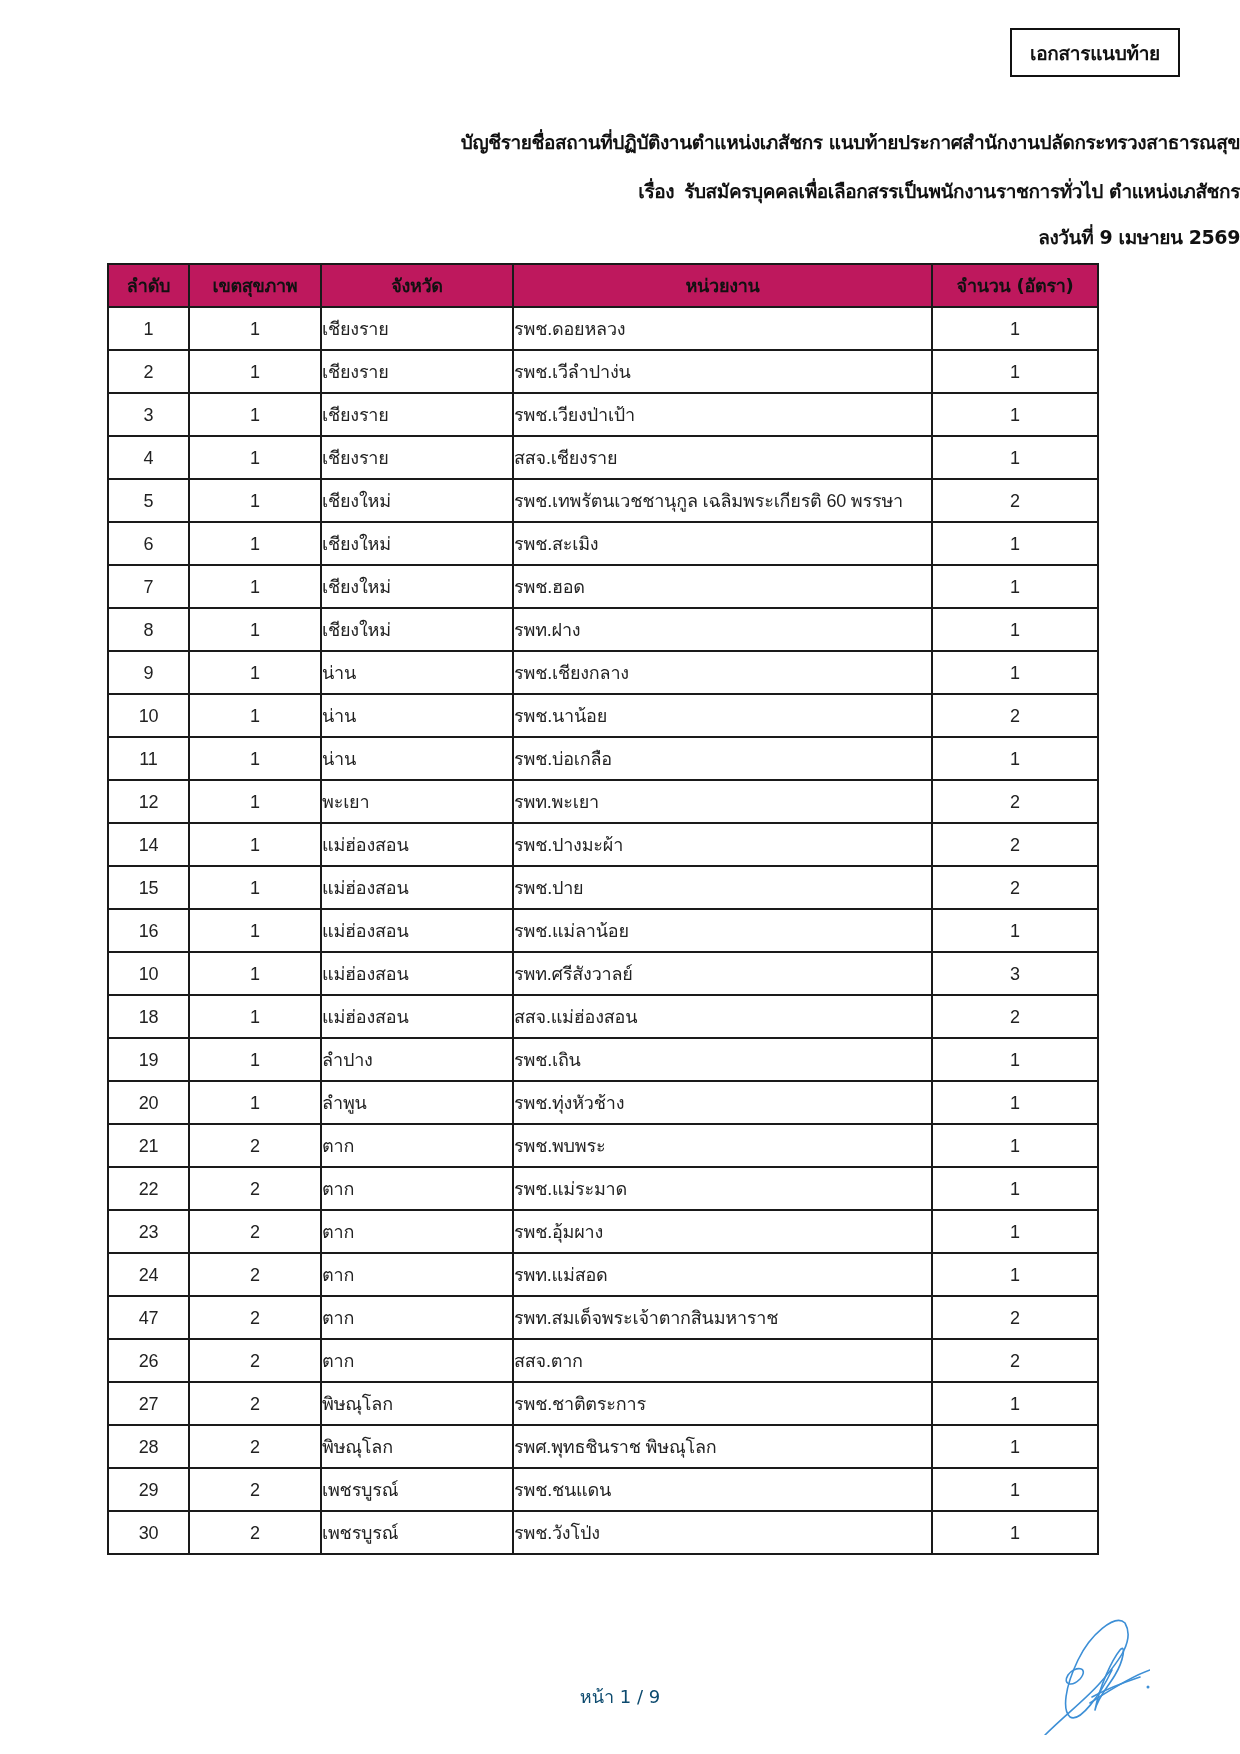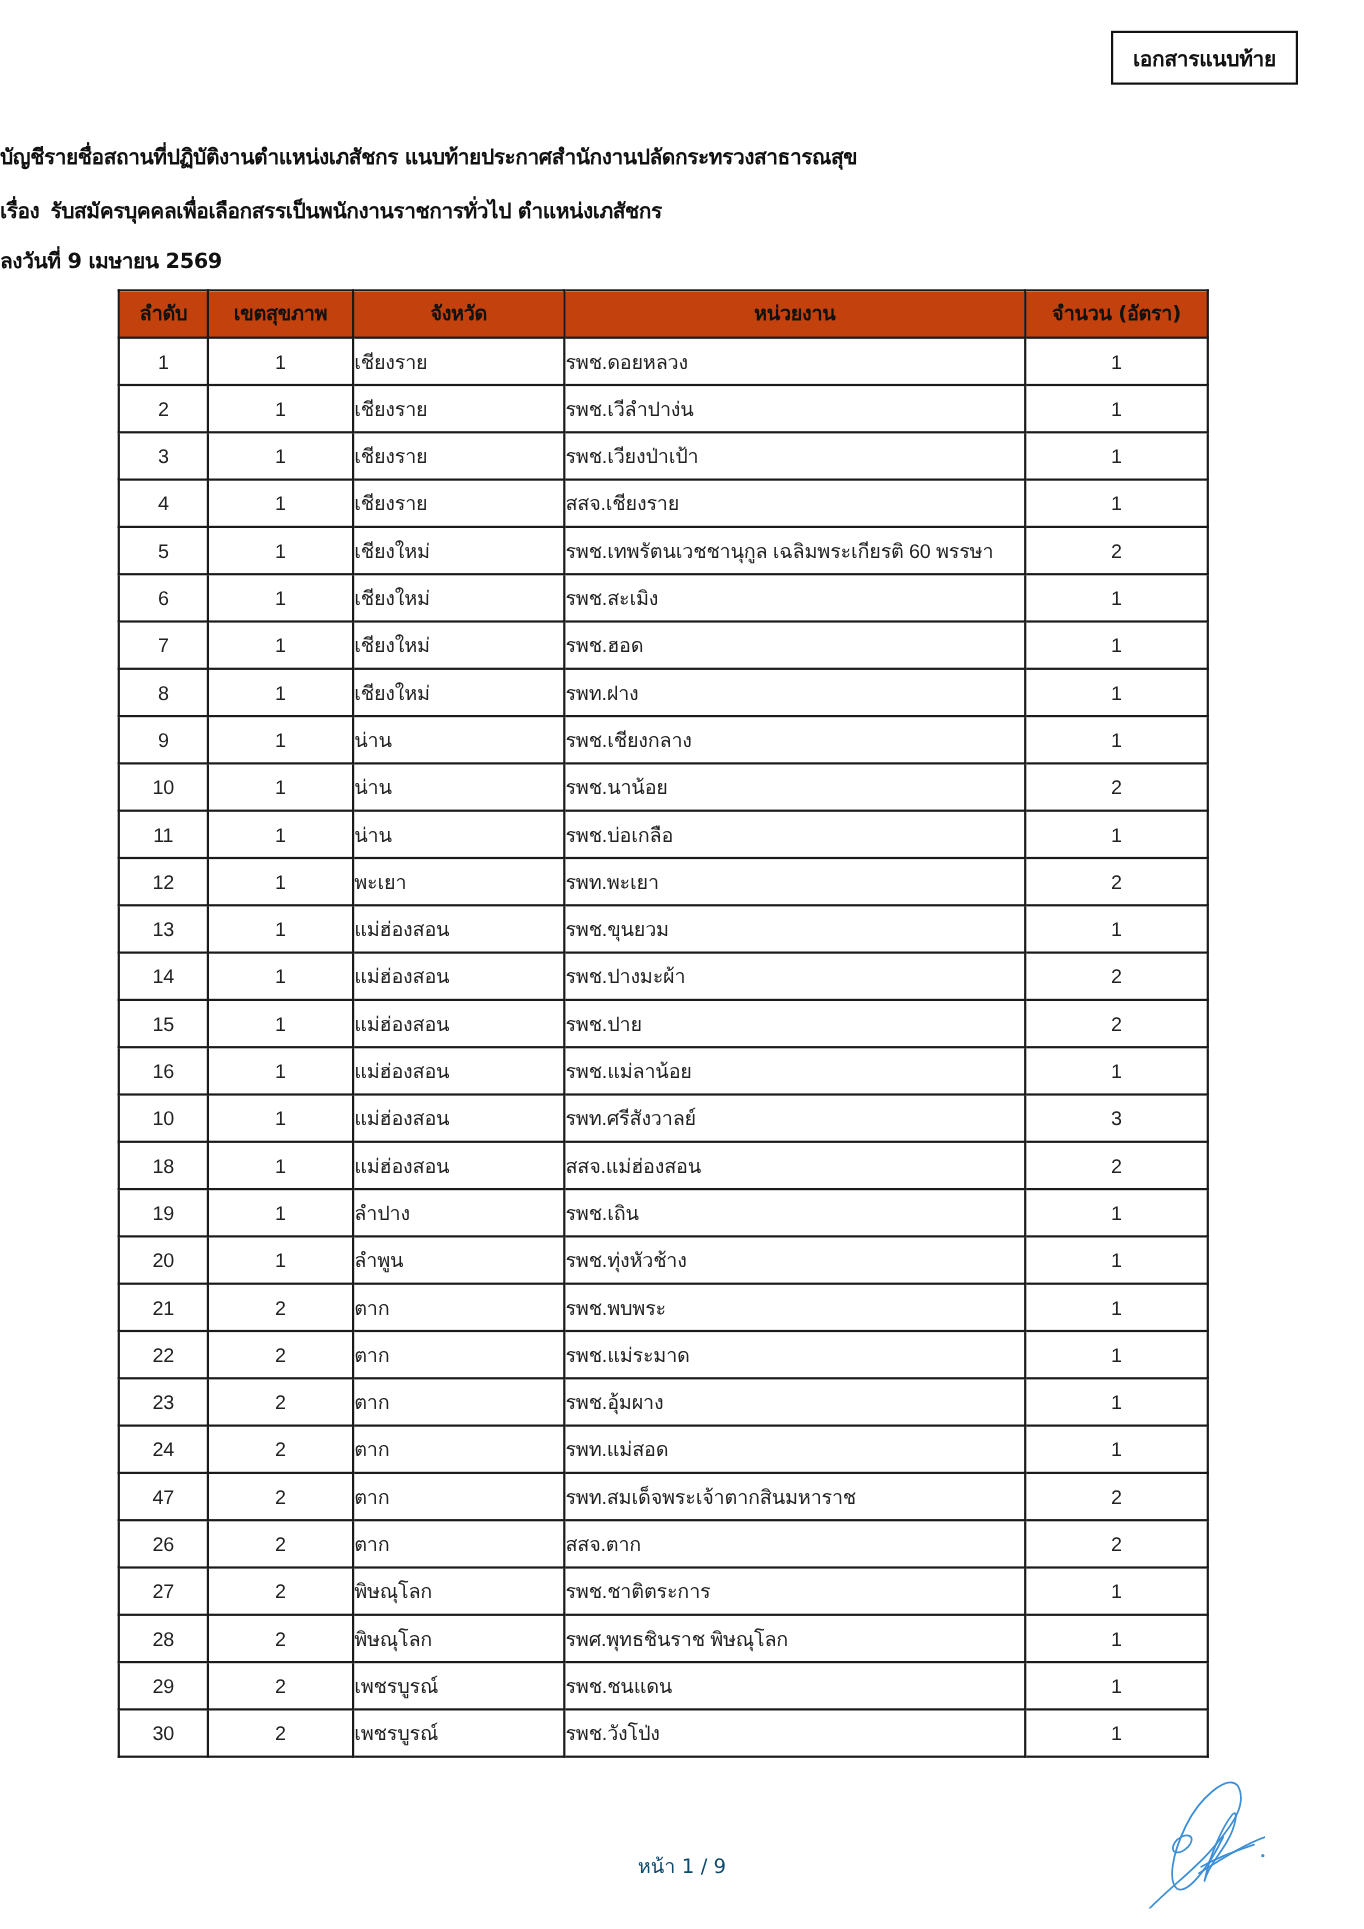--- a/index.html
+++ b/index.html
@@ -7,38 +7,38 @@
     width: 1240px; height: 1754px; position: relative; overflow: hidden;
     font-family: "DejaVu Sans", "Liberation Sans", sans-serif; color: #111;
   }
   .attach-box {
     position: absolute; left: 1010px; top: 28px; width: 170px; height: 49px;
     border: 2.5px solid #111; box-sizing: border-box;
     display: flex; align-items: center; justify-content: center;
     font-size: 19px; font-weight: bold; letter-spacing: -0.3px;
   }
   .title-line {
-    position: absolute; left: 0; width: 1240px; text-align: left;
+    position: absolute; left: 0; width: 1240px; text-align: right;
     font-size: 19px; font-weight: bold; letter-spacing: -0.4px;
   }
   .t1 { top: 127px; }
   .t2 { top: 176px; }
   .t2 .t2-sp { display: inline-block; width: 10px; }
   .t3 { top: 222px; }
 
   table.alloc {
     position: absolute; left: 107px; top: 263px; width: 990px;
     border-collapse: collapse; table-layout: fixed;
   }
   table.alloc th, table.alloc td {
     border: 2px solid #1a1a1a; height: 41px; padding: 0;
     font-size: 18px; line-height: 20px; white-space: nowrap; overflow: hidden;
   }
   table.alloc th {
-    background: #c2410c; font-weight: bold; text-align: center; letter-spacing: -0.3px;
+    background: #be185d; font-weight: bold; text-align: center; letter-spacing: -0.3px;
   }
   table.alloc td {
     font-family: "Liberation Sans Narrow", "Liberation Sans", sans-serif;
     font-weight: normal; color: #222; letter-spacing: -0.2px;
   }
   td.c { text-align: center; }
   td.l { text-align: left; padding-left: 2px; }
   col.w1 { width: 81px; } col.w2 { width: 132px; } col.w3 { width: 192px; }
   col.w4 { width: 419px; } col.w5 { width: 166px; }
 
@@ -157,27 +157,20 @@
         <td class="c">1</td>
       </tr>
       <tr>
         <td class="c">12</td>
         <td class="c">1</td>
         <td class="l">พะเยา</td>
         <td class="l">รพท.พะเยา</td>
         <td class="c">2</td>
       </tr>
       <tr>
-        <td class="c">13</td>
-        <td class="c">1</td>
-        <td class="l">แม่ฮ่องสอน</td>
-        <td class="l">รพช.ขุนยวม</td>
-        <td class="c">1</td>
-      </tr>
-      <tr>
         <td class="c">14</td>
         <td class="c">1</td>
         <td class="l">แม่ฮ่องสอน</td>
         <td class="l">รพช.ปางมะผ้า</td>
         <td class="c">2</td>
       </tr>
       <tr>
         <td class="c">15</td>
         <td class="c">1</td>
         <td class="l">แม่ฮ่องสอน</td>

